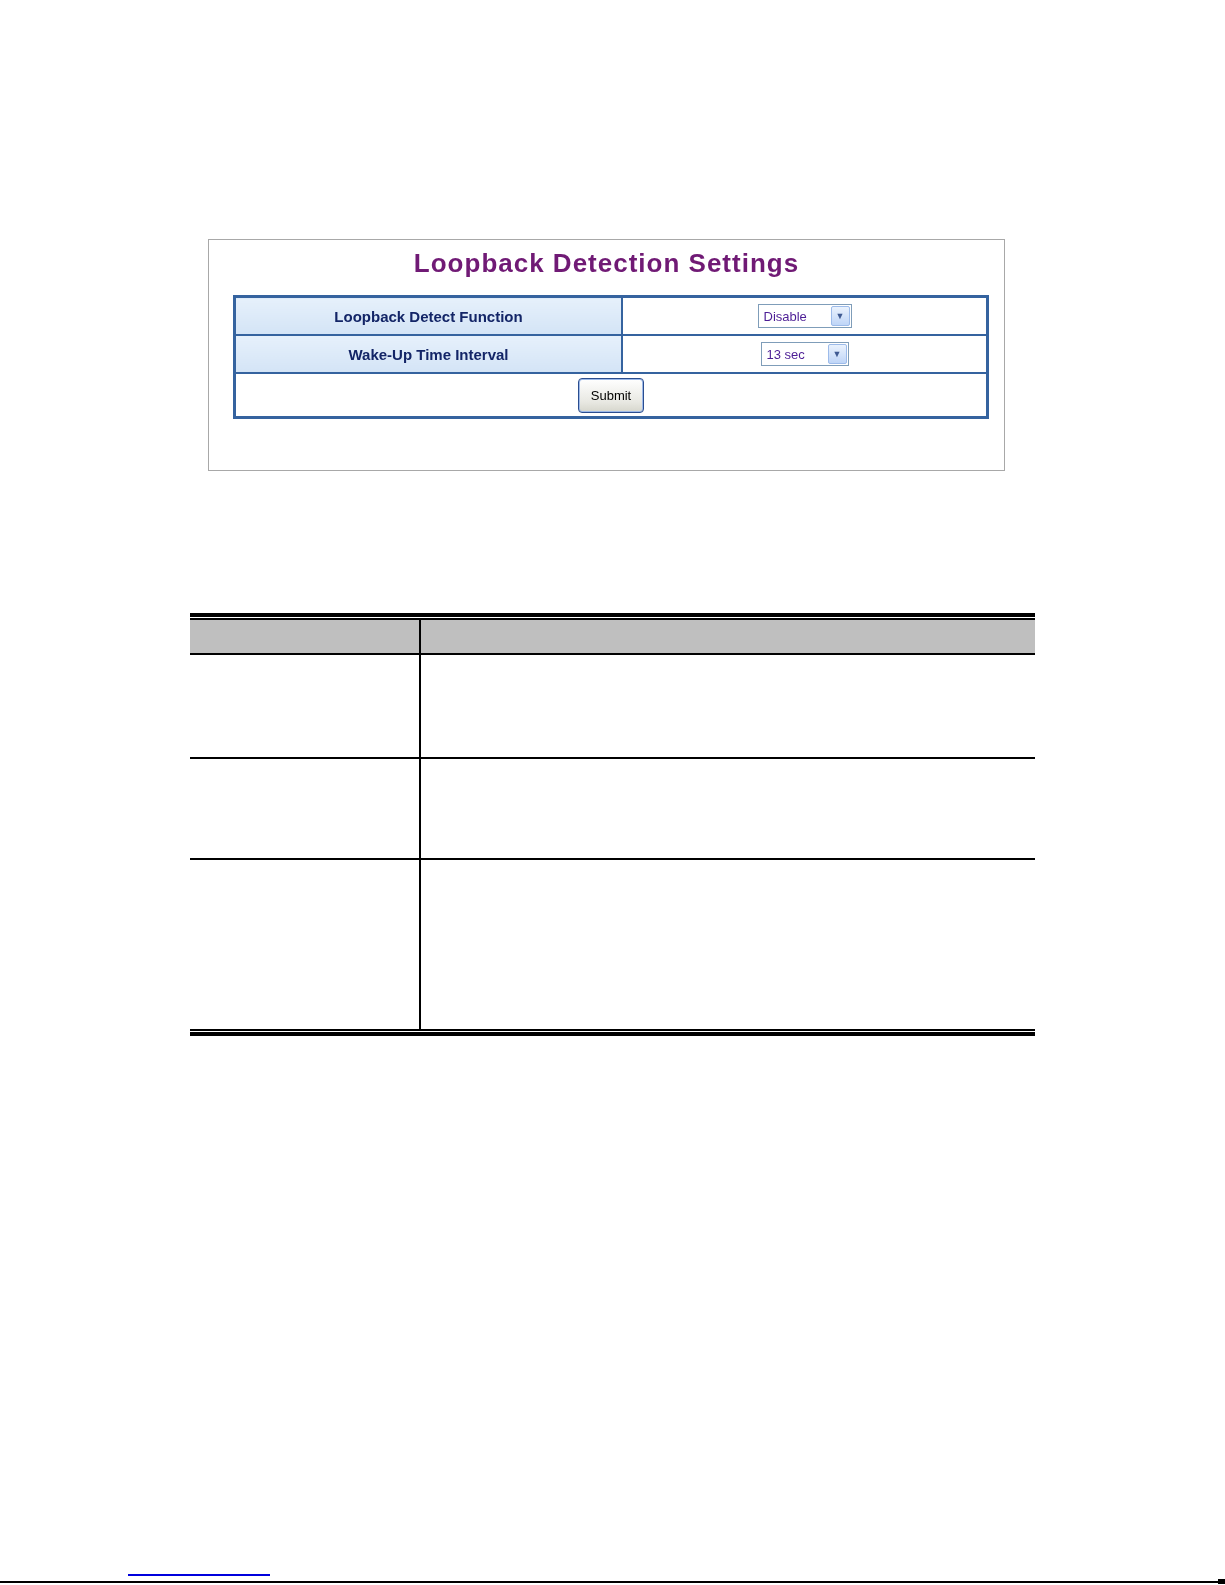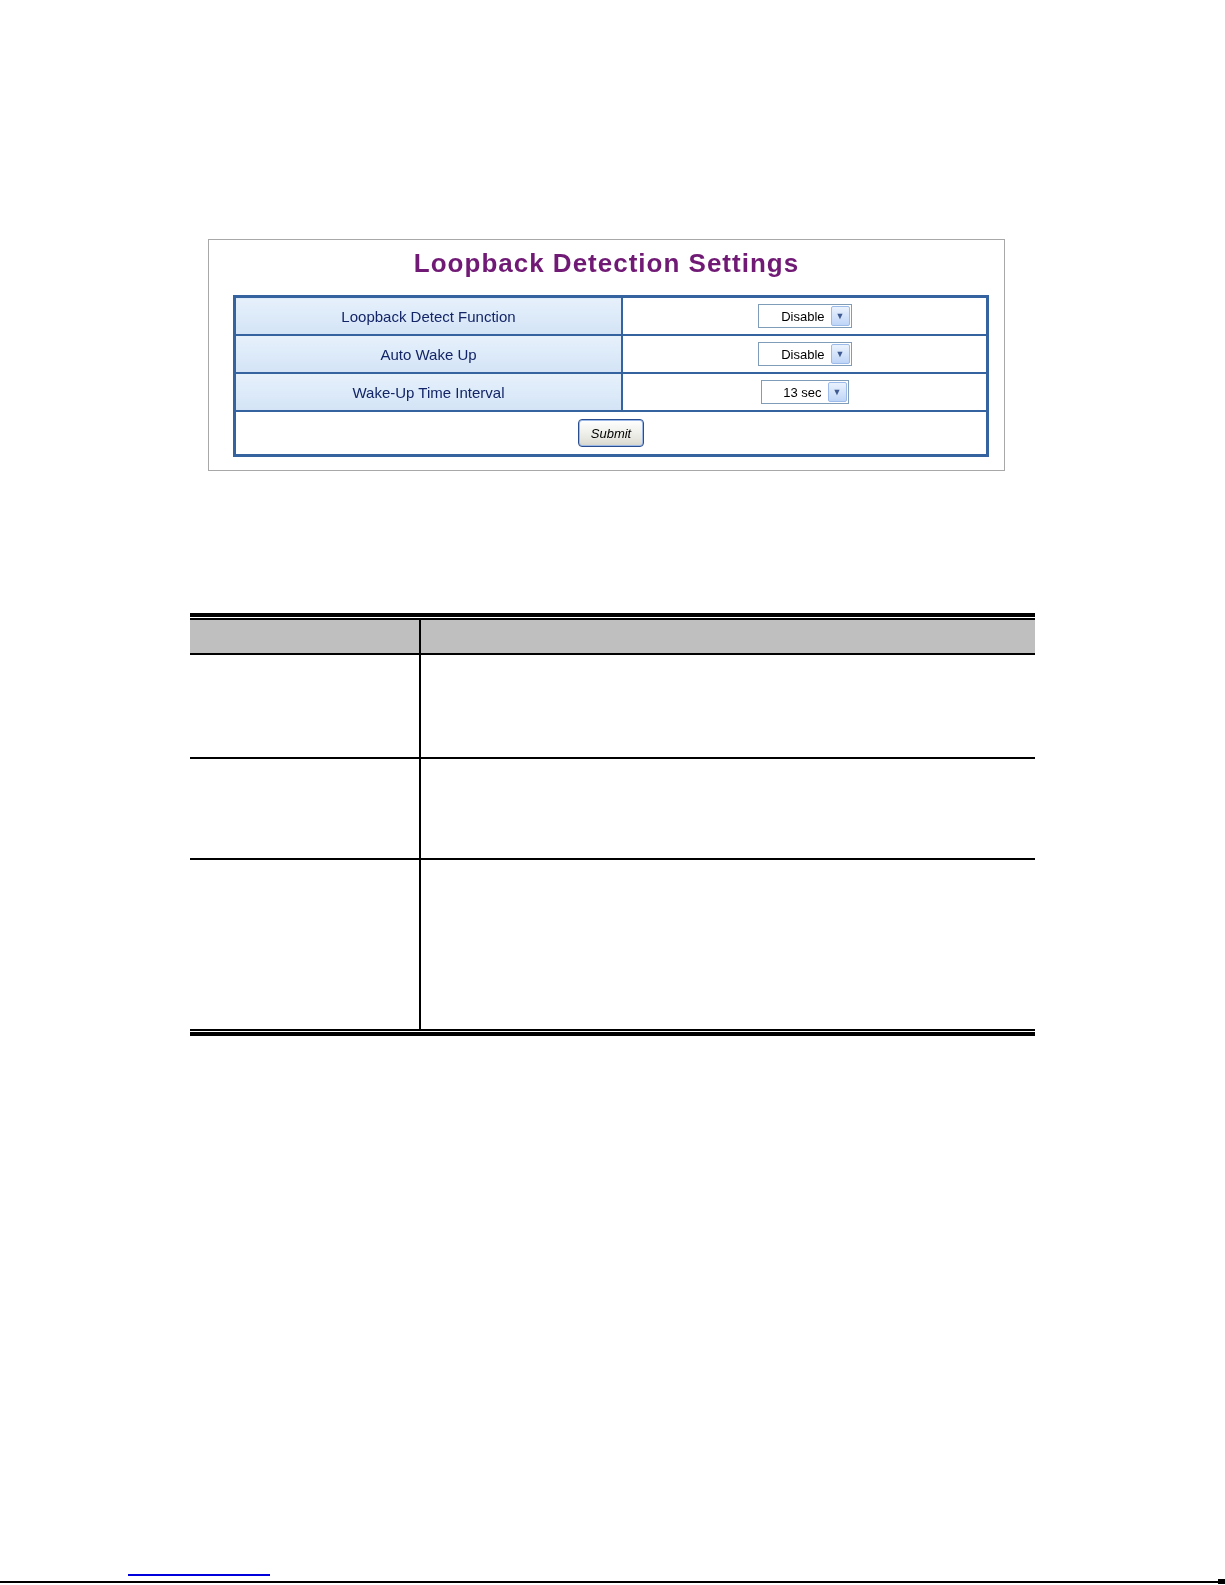--- a/index.html
+++ b/index.html
@@ -39,21 +39,21 @@
     border: 2px solid #35639f;
     height: 36px;
     padding: 0;
   }
   .settings-table td.lbl {
     width: 385px;
     background: linear-gradient(180deg, #e6f0fb 0%, #d4e4f6 100%);
     text-align: center;
     vertical-align: middle;
     font-size: 15px;
-    font-weight: normal;
+    font-weight: bold;
     color: #132567;
   }
   .settings-table td.val {
     background: #ffffff;
     text-align: center;
     vertical-align: middle;
   }
   .settings-table td.submit-cell {
     height: 42px;
     background: #ffffff;
@@ -70,22 +70,22 @@
     background: #ffffff;
     vertical-align: middle;
     cursor: default;
   }
   .xp-select.w92 { width: 92px; }
   .xp-select.w86 { width: 86px; }
   .sel-text {
     flex: 1;
     padding: 0 5px;
     font-size: 13px;
-    color: #000000;
-    text-align: right;
+    color: #4c1d95;
+    text-align: left;
     white-space: nowrap;
     overflow: hidden;
   }
   .sel-btn {
     width: 17px;
     height: 18px;
     margin: 1px;
     border: 1px solid #9dbbea;
     border-radius: 2px;
     background: linear-gradient(180deg, #eaf2fd 0%, #bfd5f7 100%);
@@ -93,30 +93,29 @@
     font-size: 9px;
     line-height: 18px;
     display: flex;
     align-items: center;
     justify-content: center;
   }
 
   
   .xp-btn {
     width: 66px;
-    height: 28px;
+    height: 35px;
     font-family: "Liberation Sans", sans-serif;
     font-size: 13px;
     color: #000000;
     background: linear-gradient(180deg, #ffffff 0%, #e8e8e2 70%, #d6d6cc 100%);
     border: 1px solid #2a4d8f;
     border-radius: 4px;
     box-shadow: inset 0 0 0 1px #9db9e8;
     cursor: pointer;
-    font-style: italic;
   }
 
   
   .doc-table {
     position: absolute;
     left: 190px; top: 613px;
     width: 845px;
   }
   .rule-thick { height: 4px; background: #000000; }
   .rule-gap   { height: 1px; background: #ffffff; }
@@ -159,29 +158,20 @@
 
 <div class="page">
 
   <div class="shot-panel">
     <div class="shot-title">Loopback Detection Settings</div>
 
     <table class="settings-table">
       <tbody>
         <tr>
           <td class="lbl">Loopback Detect Function</td>
-          <td class="val">
-            <div class="xp-select w92">
-              <span class="sel-text">Disable</span>
-              <span class="sel-btn">▼</span>
-            </div>
-          </td>
-        </tr>
-        <tr>
-          <td class="lbl">Auto Wake Up</td>
           <td class="val">
             <div class="xp-select w92">
               <span class="sel-text">Disable</span>
               <span class="sel-btn">▼</span>
             </div>
           </td>
         </tr>
         <tr>
           <td class="lbl">Wake-Up Time Interval</td>
           <td class="val">

